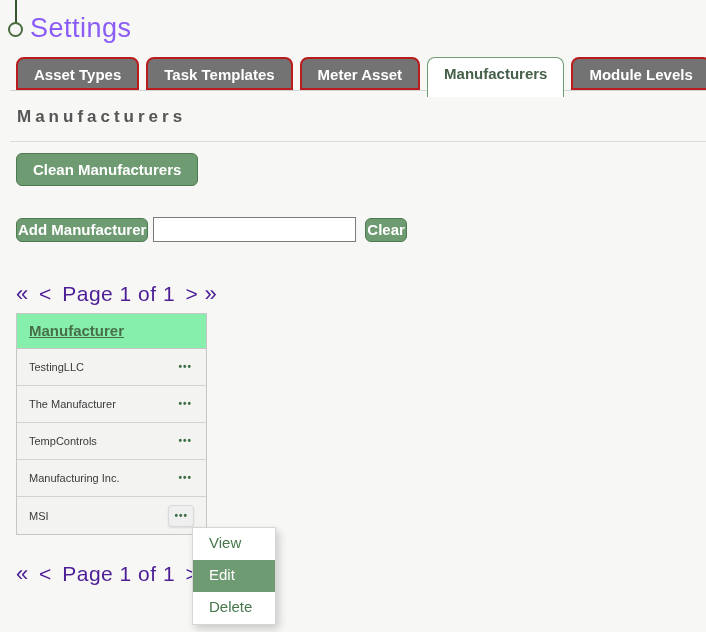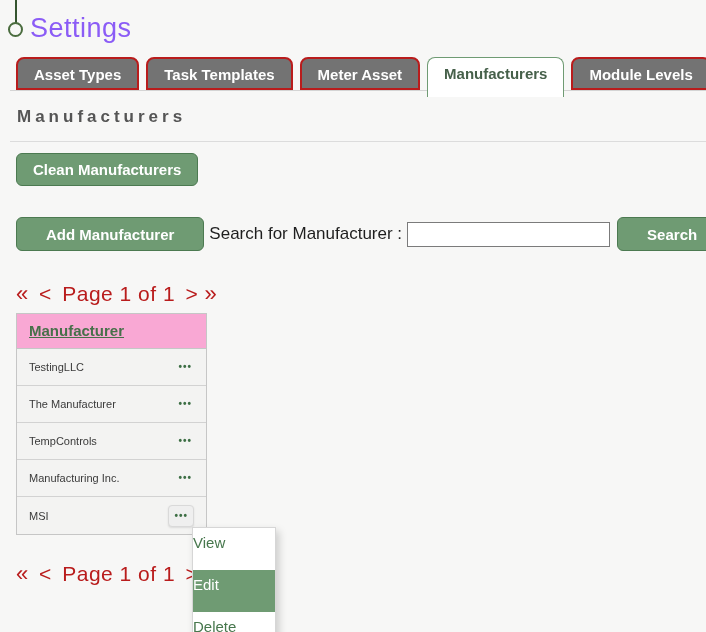--- a/index.html
+++ b/index.html
@@ -40,42 +40,42 @@
   .divider { position:absolute; top:141px; left:10px; right:0; height:1px; background:#dcdcdc; }
   .btn {
     display:inline-block; background:#6f9b73; color:#ffffff;
     border:1px solid #4c7a51; border-radius:6px;
     font-family:"Liberation Sans", sans-serif;
     font-size:15px; font-weight:600; cursor:pointer; white-space:nowrap;
   }
   .clean-btn { position:absolute; left:16px; top:153px; height:33px; padding:0 16px; }
   
   .add-row { position:absolute; left:16px; top:217px; display:flex; align-items:center; }
-  .add-row .btn { height:34px; padding:0 29px; }
+  .add-row .btn { height:24px; padding:0 1px; }
   .search-label { margin-left:5px; font-size:17px; color:#1e1e1e; white-space:nowrap; }
   .search-input {
     margin-left:5px; width:203px; height:25px;
     border:1px solid #7b7b7b; background:#ffffff; border-radius:0;
     font-family:"Liberation Sans", sans-serif; font-size:14px; padding:0 5px;
   }
   .search-btn { margin-left:7px; }
   .clear-btn { margin-left:9px; }
   
-  .pagination { position:absolute; left:16px; font-size:21px; color:#b91c1c; letter-spacing:0.5px; }
+  .pagination { position:absolute; left:16px; font-size:21px; color:#4c1d95; letter-spacing:0.5px; }
   .pagination.top { top:281px; }
   .pagination.bottom { top:561px; }
   .pagination span { cursor:pointer; }
   .pagination .pg-label { margin:0 4px; cursor:default; }
   .pagination .pg-first, .pagination .pg-last { font-size:22px; }
   .pagination .pg-prev { margin-left:4px; }
   .pagination .pg-next { margin-right:0px; }
   
   .mfg-table { position:absolute; left:16px; top:313px; width:191px; border:1px solid #c6c6c6; }
   .mfg-table .thead {
-    background:#f9a8d4; padding:8px 12px; border-bottom:1px solid #c6c6c6;
+    background:#86efac; padding:8px 12px; border-bottom:1px solid #c6c6c6;
   }
   .mfg-table .thead span {
     font-size:15px; font-weight:700; color:#47704a; text-decoration:underline; cursor:pointer;
   }
   .mfg-row {
     background:#f3f3f2; padding:0 12px; height:37px;
     display:flex; align-items:center; justify-content:space-between;
     border-bottom:1px solid #d2d2d2;
   }
   .mfg-row:last-child { border-bottom:none; }
@@ -88,21 +88,21 @@
     background:#efefef; border:1px solid #d9d9d9; border-radius:4px;
     padding:5px 5px; box-shadow:0 1px 2px rgba(0,0,0,0.1);
   }
   
   .context-menu {
     position:absolute; left:192px; top:527px; width:84px;
     background:#ffffff; border:1px solid #d6d6d6;
     box-shadow:3px 4px 8px rgba(0,0,0,0.18); z-index:5;
   }
   .context-menu .menu-item {
-    height:42px; line-height:29px; 
+    height:32px; line-height:29px; padding-left:16px;
     font-size:15px; color:#47774d; cursor:pointer;
   }
   .context-menu .menu-item.highlighted { background:#6f9b73; color:#ffffff; }
 </style>
 </head>
 <body>
 
 <div class="decor-line"></div>
 <div class="decor-circle"></div>
 <h1 class="page-title">Settings</h1>
@@ -116,23 +116,21 @@
   <div class="tab">Module Levels</div>
 </div>
 
 <div class="section-heading">Manufacturers</div>
 <div class="divider"></div>
 
 <button class="btn clean-btn">Clean Manufacturers</button>
 
 <div class="add-row">
   <button class="btn">Add Manufacturer</button>
-  <span class="search-label">Search for Manufacturer :</span>
   <input class="search-input" type="text" value="" style="">
-  <button class="btn search-btn">Search</button>
   <button class="btn clear-btn">Clear</button>
 </div>
 
 <div class="pagination top">
   <span class="pg-first">«</span>
   <span class="pg-prev">&lt;</span>
   <span class="pg-label">Page 1 of 1</span>
   <span class="pg-next">&gt;</span>
   <span class="pg-last">»</span>
 </div>

